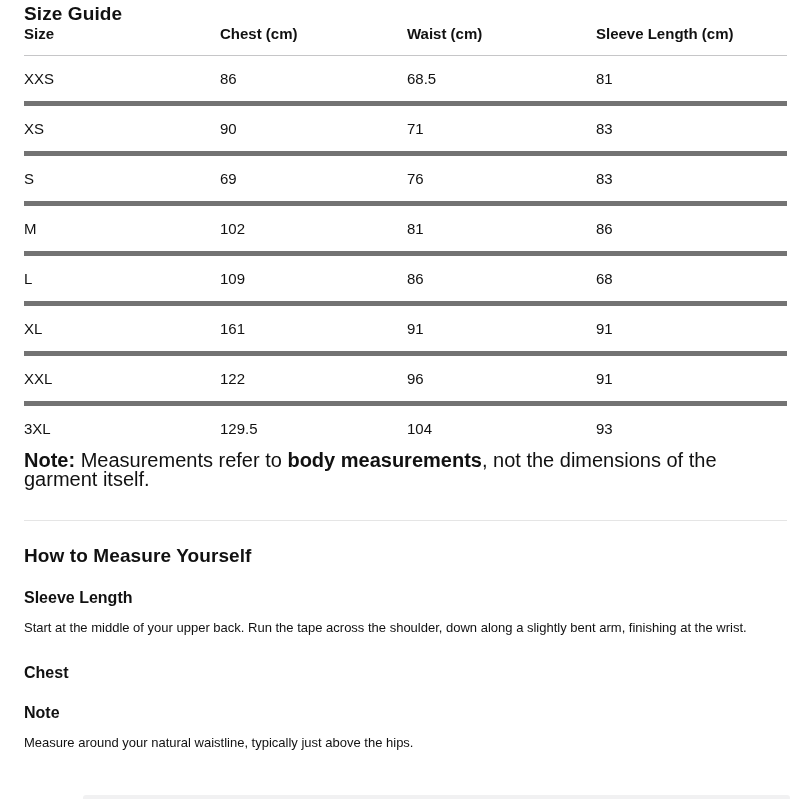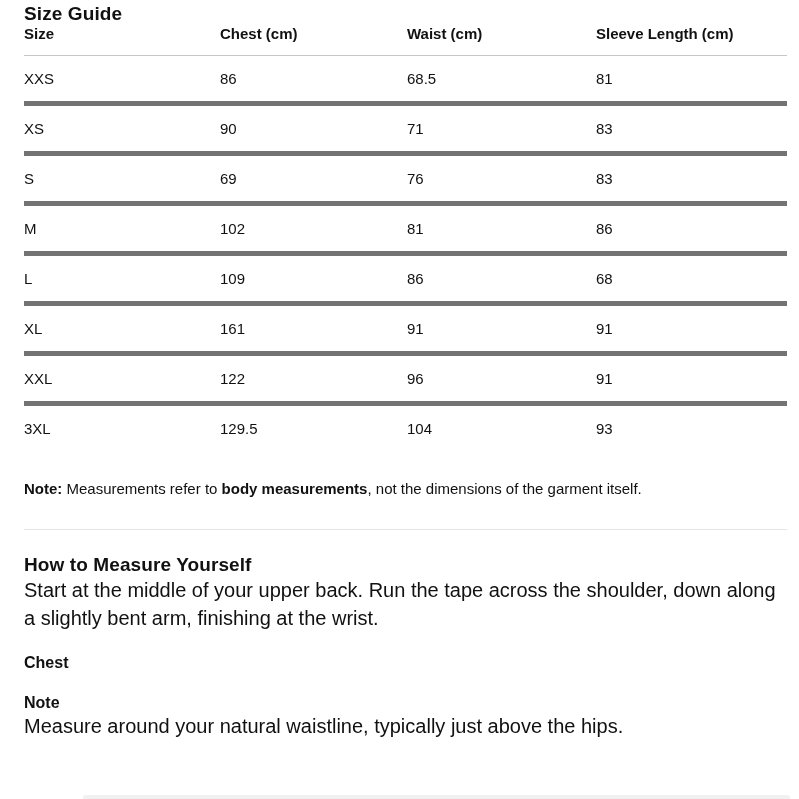--- a/index.html
+++ b/index.html
@@ -40,22 +40,21 @@
   table.size-table td {
     font-size: 15px;
     line-height: 17px;
     padding: 14px 0;
     border-bottom: 5px solid #737373;
   }
   table.size-table tbody tr:last-child td {
     border-bottom: none;
   }
   .note {
-    margin-top: 28px;
-    font-size: 15px;
+    font-size: 20px;
     line-height: 19px;
   }
   .note b { font-weight: 700; }
   .section-divider {
     border: none;
     border-top: 1px solid #e5e5e5;
     margin: 31px 0 0 0;
   }
   .section-title {
     margin-top: 24px;
@@ -64,22 +63,22 @@
     font-weight: 700;
     letter-spacing: 0.1px;
   }
   .measure-heading {
     margin-top: 21px;
     font-size: 16px;
     line-height: 19px;
     font-weight: 700;
   }
   .measure-body {
-    margin-top: 0;
-    font-size: 20px;
+    margin-top: 7px;
+    font-size: 13px;
     line-height: 28px;
     font-weight: 400;
   }
   .bottom-sliver {
     position: absolute;
     left: 83px;
     width: 707px;
     height: 4px;
     bottom: 0;
     background: #f1f1f2;
@@ -162,20 +161,21 @@
 
   <p class="note">
     <b>Note:</b><span> Measurements refer to </span><b>body measurements</b><span>, not the dimensions of the garment itself.</span>
   </p>
 
   <hr class="section-divider">
 
   <h2 class="section-title">How to Measure Yourself</h2>
 
   <div>
+    <h3 class="measure-heading">Sleeve Length</h3>
     <p class="measure-body">Start at the middle of your upper back. Run the tape across the shoulder, down along a slightly bent arm, finishing at the wrist.</p>
   </div>
 
   <div>
     <h3 class="measure-heading">Chest</h3>
   </div>
 
   <div>
     <h3 class="measure-heading">Note</h3>
     <p class="measure-body">Measure around your natural waistline, typically just above the hips.</p>

